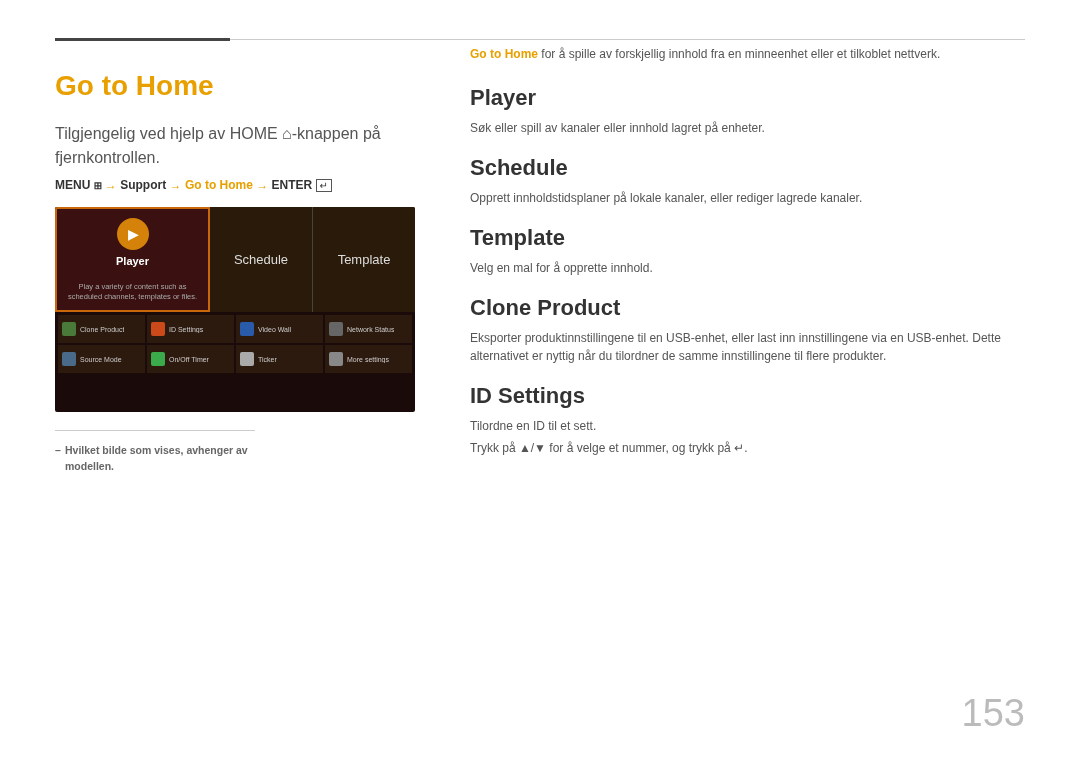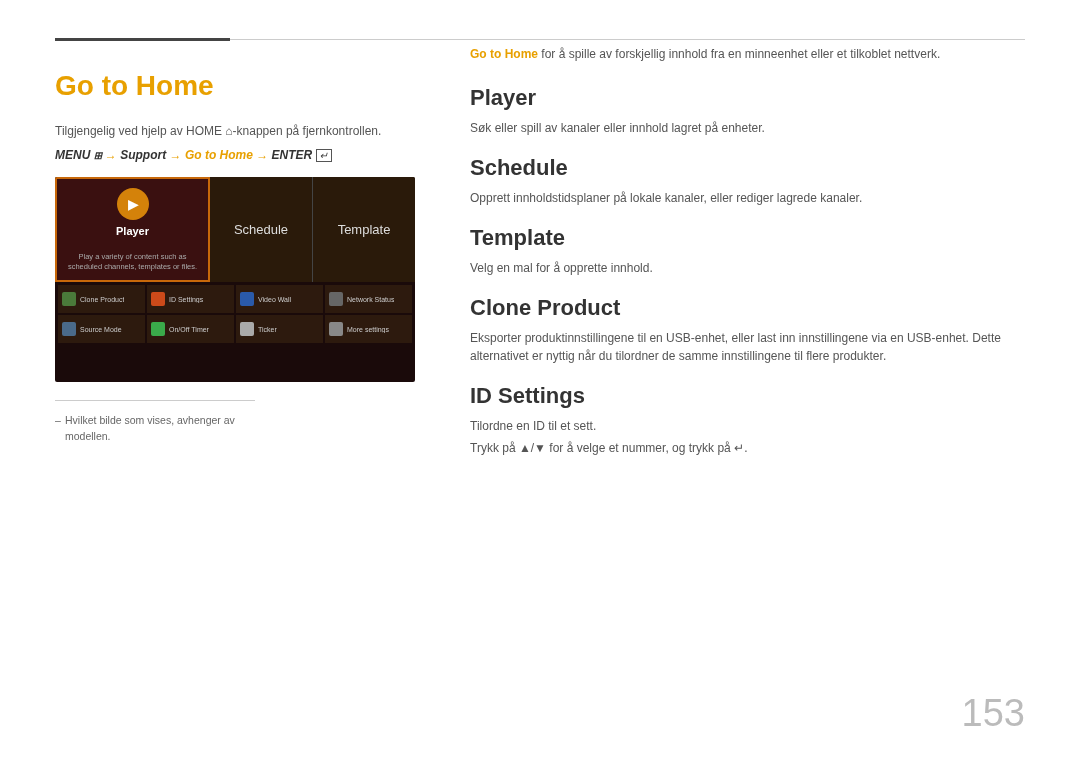--- a/index.html
+++ b/index.html
@@ -58,32 +58,31 @@
     
     .page-title {
       font-size: 28px;
       font-weight: bold;
       color: #e8a000;
       margin-top: 30px;
       margin-bottom: 20px;
     }
 
     .intro-text {
-      font-size: 12px;
+      font-size: 16px;
       color: #555;
       line-height: 1.5;
       margin-bottom: 8px;
     }
 
     .menu-path {
       font-size: 12px;
       color: #333;
       margin-bottom: 15px;
       font-weight: bold;
-      font-style: italic;
     }
     .menu-path .arrow-orange {
       color: #e8a000;
       font-weight: bold;
     }
     .menu-path .enter-icon {
       display: inline-block;
       border: 1px solid #555;
       padding: 0 3px;
       font-size: 10px;
@@ -207,20 +206,21 @@
       border-top: 1px solid #ccc;
       width: 200px;
     }
     .footnote-item {
       font-size: 10.5px;
       color: #666;
       line-height: 1.5;
       padding-left: 10px;
       position: relative;
       margin-bottom: 4px;
+      font-weight: bold;
     }
     .footnote-item::before {
       content: '–';
       position: absolute;
       left: 0;
     }
 
     
     .right-intro {
       font-size: 12px;

